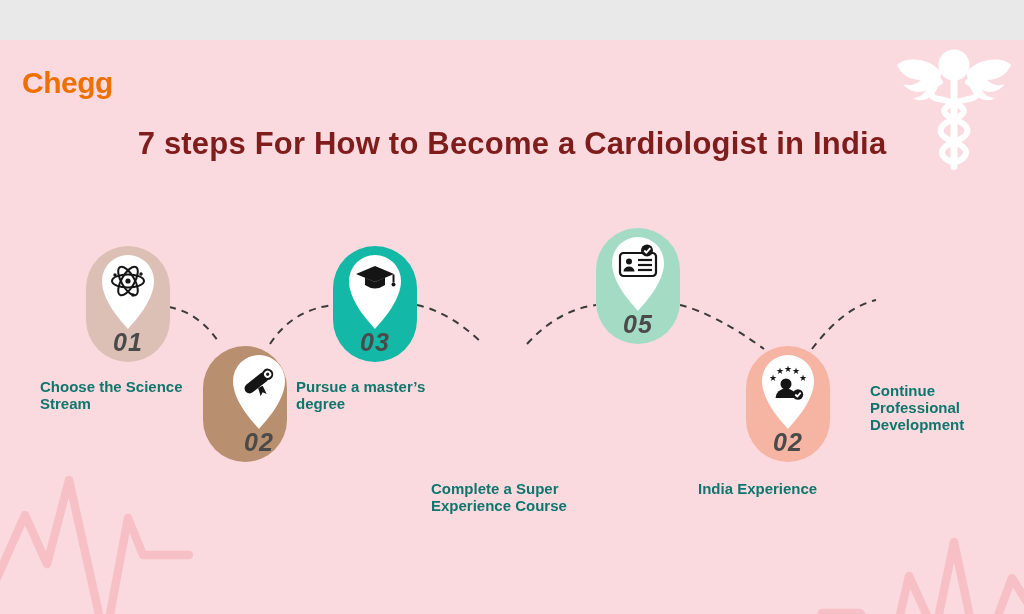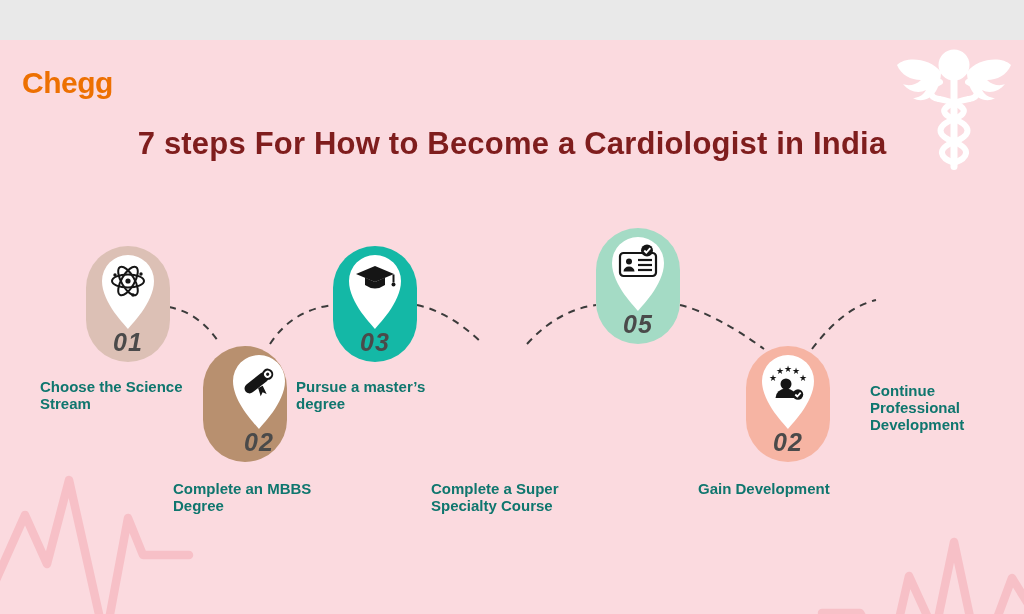--- a/index.html
+++ b/index.html
@@ -81,39 +81,38 @@
             <rect x="3" y="15" width="28" height="10" rx="5" fill="#151515"></rect>
             <circle cx="31" cy="20" r="4.6" fill="#fff" stroke="#151515" stroke-width="2"></circle>
             <circle cx="31" cy="20" r="1.6" fill="#151515"></circle>
             <path d="M15 25 l-3 8 l4 -2 l2 4 l2 -9 Z" fill="#151515"></path>
           </g>
         </g>
       </svg>
       <div class="num">02</div>
     </div>
   </div>
-  <div class="label" style="left:173px;top:441px;width:170px">Complete an MBBS Degree</div>
 
   <div class="step" style="left:333px;top:206px">
     <div class="pill" style="background-color: #14b8a6;">
       <svg class="pin" viewBox="0 0 64 78" width="64" height="78">
         <path d="M32 76 C30 73 6 50 6 28 A26 26 0 1 1 58 28 C58 50 34 73 32 76 Z" fill="#fff"></path>
         <g transform="translate(12,8)" fill="#151515">
           <polygon points="20,5 39,13 20,21 1,13"></polygon>
           <path d="M10 16.5 V24 q10 7 20 0 V16.5 L20 21 Z"></path>
           <path d="M38.5 13.5 v8" stroke="#151515" stroke-width="2" fill="none"></path>
           <circle cx="38.5" cy="23.5" r="2"></circle>
         </g>
       </svg>
       <div class="num">03</div>
     </div>
   </div>
   <div class="label" style="left:296px;top:339px;width:160px">Pursue a master’s degree</div>
 
-  <div class="label" style="left:431px;top:441px;width:170px">Complete a Super Specialty Course</div>
+  <div class="label" style="left:431px;top:441px;width:170px">Complete a Super Experience Course</div>
 
   <div class="step" style="left:596px;top:188px">
     <div class="pill" style="background-color: rgb(164, 219, 197);">
       <svg class="pin" viewBox="0 0 64 78" width="64" height="78">
         <path d="M32 76 C30 73 6 50 6 28 A26 26 0 1 1 58 28 C58 50 34 73 32 76 Z" fill="#fff"></path>
         <g transform="translate(12,8)" stroke="#151515" stroke-width="2.2" fill="none">
           <rect x="2" y="10" width="36" height="23" rx="3.5"></rect>
           <circle cx="29" cy="7.5" r="6" fill="#151515" stroke="none"></circle>
           <path d="M26.3 7.5 l2 2.1 l4 -4.4" stroke="#fff" stroke-width="1.9"></path>
           <circle cx="11" cy="18.5" r="3" fill="#151515" stroke="none"></circle>
@@ -139,17 +138,17 @@
           <text x="35" y="20" font-size="9" text-anchor="middle">★</text>
           <circle cx="18" cy="23" r="5.5"></circle>
           <path d="M7.5 37 a10.5 9.5 0 0 1 21 0 Z"></path>
           <circle cx="30" cy="33.5" r="5.2"></circle>
           <path d="M27.3 33.5 l2 2 l3.4 -3.8" stroke="#fff" stroke-width="1.8" fill="none"></path>
         </g>
       </svg>
       <div class="num">02</div>
     </div>
   </div>
-  <div class="label" style="left:698px;top:441px;width:170px">Gain Development</div>
+  <div class="label" style="left:698px;top:441px;width:170px">India Experience</div>
 
   <div class="label" style="left:870px;top:343px;width:120px">Continue Professional Development</div>
 
 </div>
 
 </body></html>

